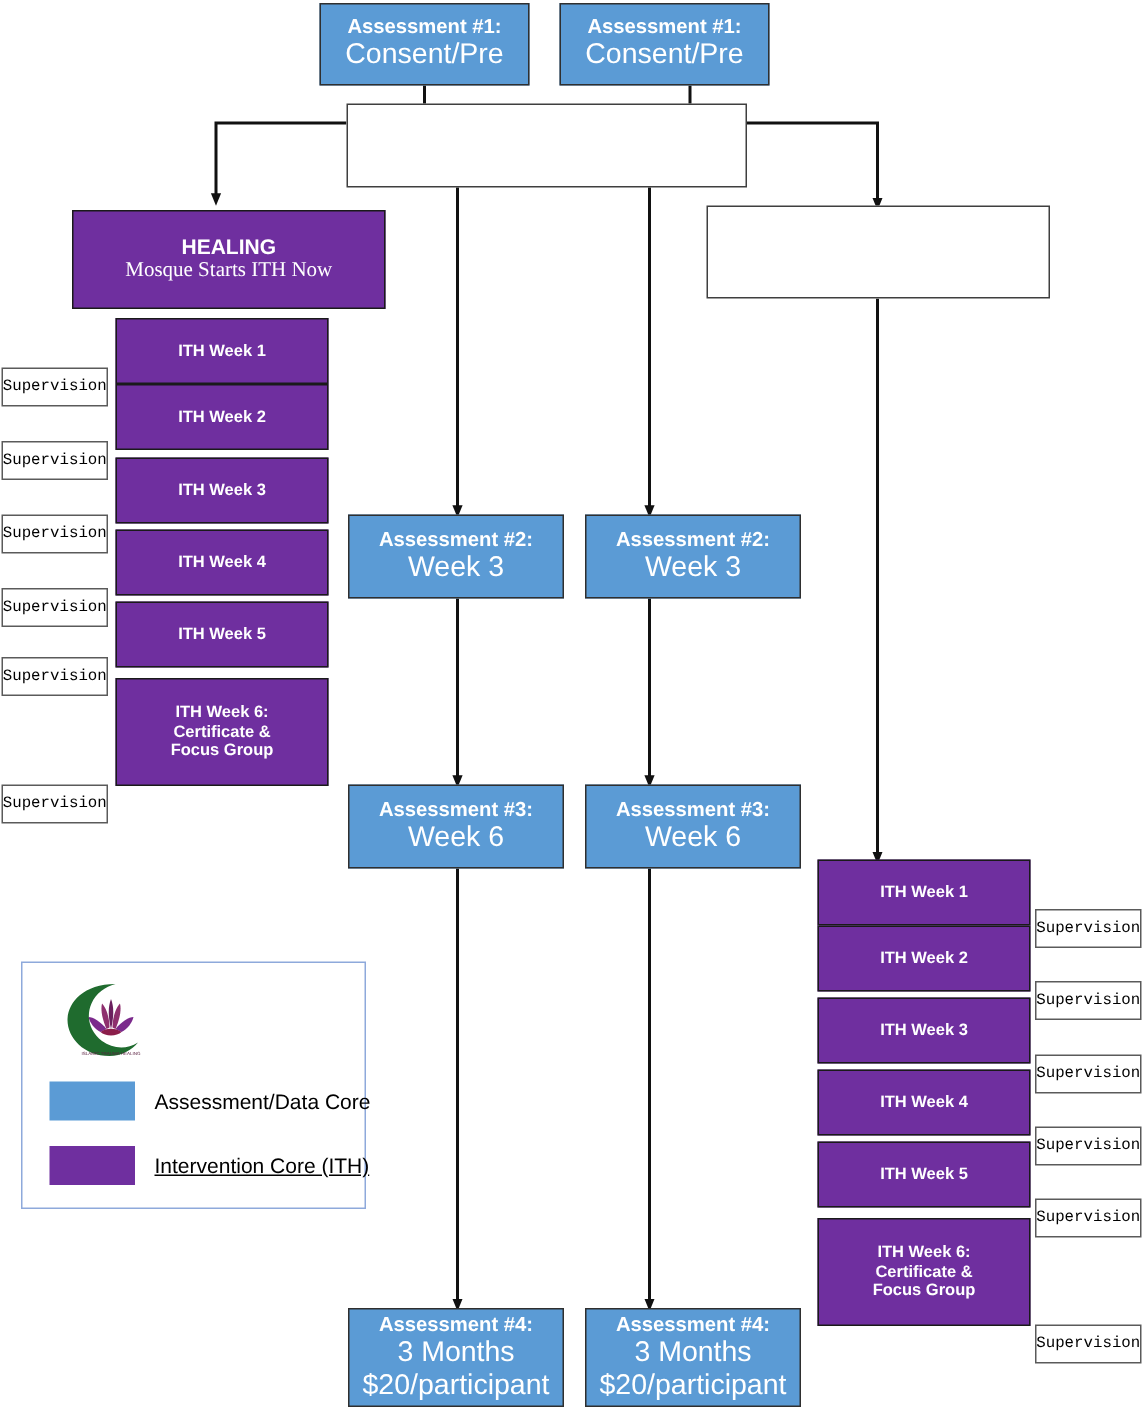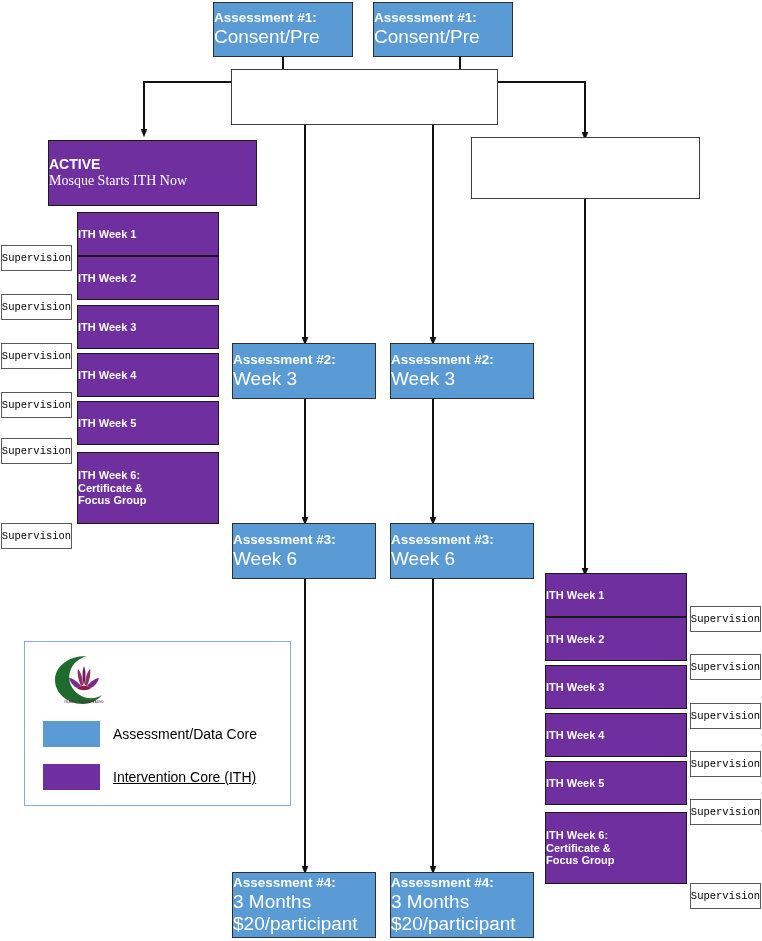--- a/index.html
+++ b/index.html
@@ -18,21 +18,21 @@
     position: absolute;
     left: 0; top: 0;
     width: 762px;
     height: 941px;
   }
   .box {
     position: absolute;
     box-sizing: border-box;
     display: flex;
     flex-direction: column;
-    align-items: flex-start;
+    align-items: center;
     justify-content: center;
     text-align: center;
     line-height: 1.18;
   }
   .blue {
     background: #5b9bd5;
     border: 1.5px solid #2f2f2f;
     color: #ffffff;
   }
   .purple {
@@ -160,21 +160,21 @@
 
   <div class="box white" style="left:231px; top:69px; width:267px; height:56px;">
     <span></span>
   </div>
 
   <div class="box white" style="left:471px; top:137px; width:229px; height:62px;">
     <span></span>
   </div>
 
   <div class="box purple" style="left:48px; top:140px; width:209px; height:66px;">
-    <span class="active-title">ACTIVE</span>
+    <span class="active-title">HEALING</span>
     <span class="active-sub">Mosque Starts ITH Now</span>
   </div>
 
   <div class="box purple" style="left:77px; top:212px; width:142px; height:44px;">
     <span class="ith-label">ITH Week 1</span>
   </div>
   <div class="box purple" style="left:77px; top:256px; width:142px; height:44px;">
     <span class="ith-label">ITH Week 2</span>
   </div>
   <div class="box purple" style="left:77px; top:305px; width:142px; height:44px;">
@@ -272,21 +272,21 @@
   <div class="sup-box" style="left:690px; top:751px; width:71px; height:26px;">
     <span>Supervision</span>
   </div>
   <div class="sup-box" style="left:690px; top:799px; width:71px; height:26px;">
     <span>Supervision</span>
   </div>
   <div class="sup-box" style="left:690px; top:883px; width:71px; height:26px;">
     <span>Supervision</span>
   </div>
 
-  <div class="legend" style="left:24px; top:641px; width:267px; height:165px;">
+  <div class="legend" style="left:14px; top:641px; width:230px; height:165px;">
 
     <div class="logo-wrap">
       <svg viewBox="0 0 74 56" width="74" height="56">
 
         <path d="M40 4 C18 4 8 17 8 28 C8 40 19 52 36 52 C44 52 51 48 55 43
                  C47 48 38 47 31 42 C23 36 20 26 24 17 C27 10 33 6 40 4 Z" fill="#1f6b2e"></path>
 
         <g>
           <path d="M34 34 C30 29 25 26 22 26 C23 30 26 34 30 36 Z" fill="#7b2a8c"></path>
           <path d="M40 34 C44 29 49 26 52 26 C51 30 48 34 44 36 Z" fill="#7b2a8c"></path>

